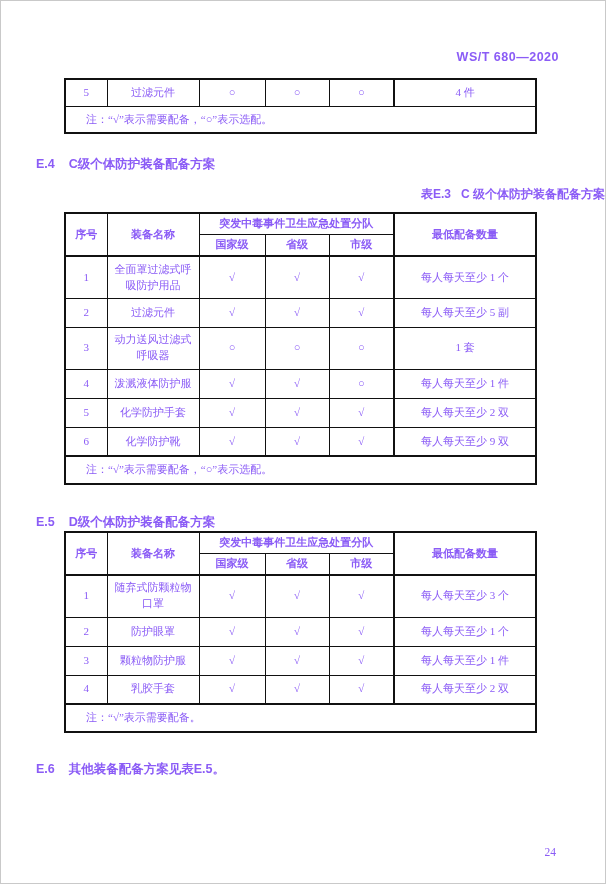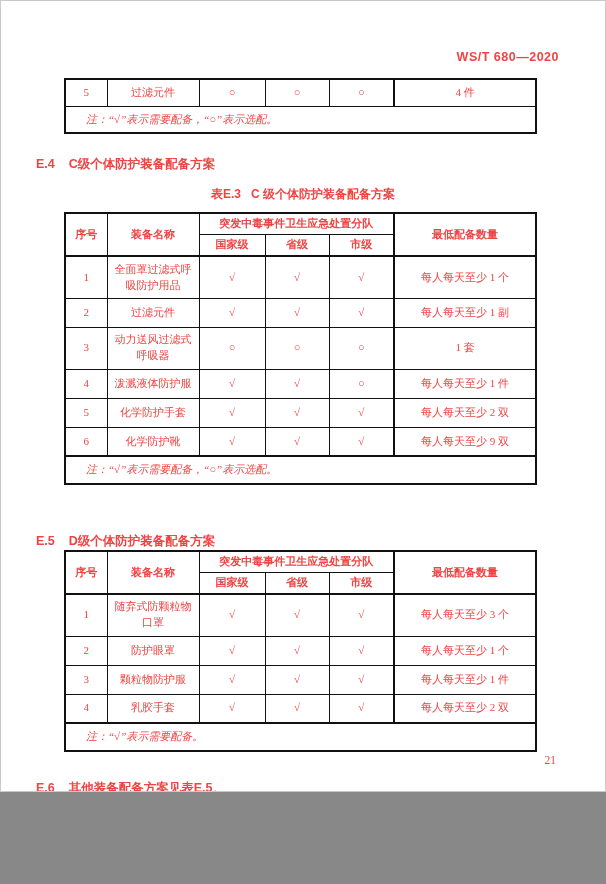--- a/index.html
+++ b/index.html
@@ -1,24 +1,24 @@
 <!DOCTYPE html>
 <html><head>
 <meta charset="utf-8">
 <style>
   html,body { margin:0; padding:0; background:#888; }
   .page {
     position:relative;
-    width:606px; height:792px;
+    width:606px; height:884px;
     margin:0 auto;
     background:#ffffff;
     border:1px solid #c9c9c9;
     box-sizing:border-box;
     font-family:"Liberation Serif","DejaVu Serif",serif;
-    color:#ef4444;
+    color:#8b5cf6;
     overflow:hidden;
   }
   .header-ref {
     margin-top:49px;
     padding-right:46px;
     text-align:right;
     font-family:"Liberation Sans","DejaVu Sans",sans-serif;
     font-weight:bold;
     font-size:12.5px;
     letter-spacing:0.5px;
@@ -39,43 +39,43 @@
     font-weight:normal;
     line-height:1.45;
   }
   .doc-table thead th { font-weight:bold; }
   .doc-table thead { border-bottom:2px solid #111; }
   .bl2 { border-left:2px solid #111 !important; }
   .row-1l { height:29px; }
   .row-2l { height:42px; }
   .row-top { height:27px; }
   .hdr-row { height:21px; }
-  .note-row { height:27px;font-style:italic; }
+  .note-row { height:27px; }
   .note-cell {
     text-align:left !important;
     padding:5px 6px 5px 20px !important;
     font-size:11px;
   }
   .sec-heading {
     margin:22px 0 0 35px;
     font-family:"Liberation Sans","DejaVu Sans",sans-serif;
     font-weight:bold;
     font-size:12.5px;
   }
   .sec-heading .sec-title { margin-left:14px;text-align:center; }
-  .mt-lg { margin-top:48px; }
+  .mt-lg { margin-top:29px; }
   .mt-e6 { margin-top:28px; }
   .intro-par {
     margin:20px 0 0 63px;
     font-size:12px;
   }
   .tbl-caption {
     margin-top:13px;
     margin-bottom:9px;
-    text-align:center;
+    text-align:right;
     font-family:"Liberation Sans","DejaVu Sans",sans-serif;
     font-weight:bold;
     font-size:12px;
   }
   .tbl-caption .cap-title { margin-left:10px; }
   .top-table { margin-top:14px; }
   .page-number {
     position:absolute;
     right:49px; bottom:25px;
     font-size:11.5px;
@@ -149,21 +149,21 @@
         <td>√</td>
         <td>√</td>
         <td class="bl2">每人每天至少 1 个</td>
       </tr>
       <tr class="row-1l">
         <td>2</td>
         <td>过滤元件</td>
         <td>√</td>
         <td>√</td>
         <td>√</td>
-        <td class="bl2">每人每天至少 1 副</td>
+        <td class="bl2">每人每天至少 5 副</td>
       </tr>
       <tr class="row-2l">
         <td>3</td>
         <td>动力送风过滤式呼吸器</td>
         <td>○</td>
         <td>○</td>
         <td>○</td>
         <td class="bl2">1 套</td>
       </tr>
       <tr class="row-1l">
@@ -258,15 +258,15 @@
       <tr class="note-row" style="border-top:2px solid #111">
         <td colspan="6" class="note-cell">注：“√”表示需要配备。</td>
       </tr>
     </tbody>
   </table>
 
   <div class="sec-heading mt-e6">
     <span>E.6</span><span class="sec-title">其他装备配备方案见表E.5。</span>
   </div>
 
-  <div class="page-number">21</div>
+  <div class="page-number">24</div>
 
 </div>
 
 </body></html>

